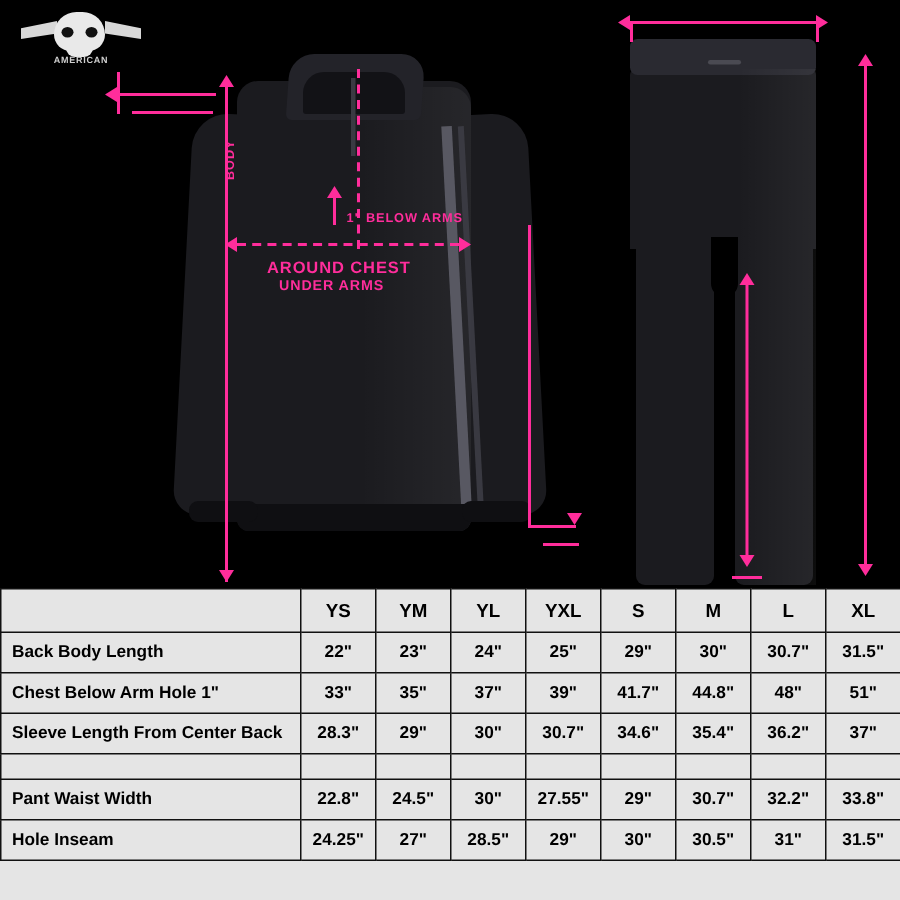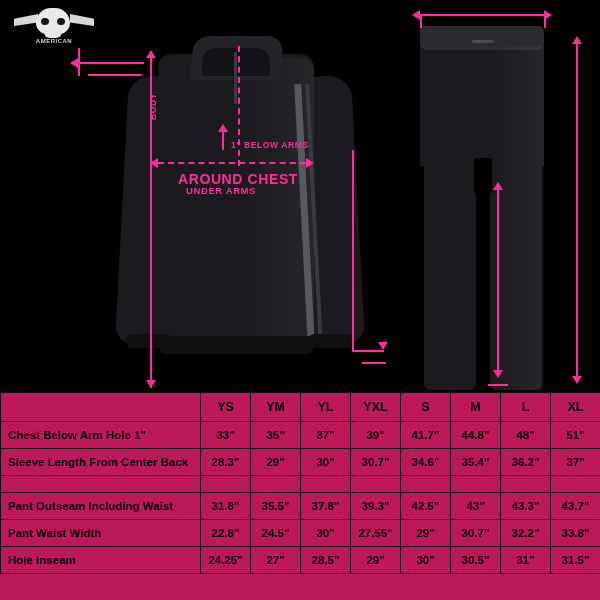--- a/index.html
+++ b/index.html
@@ -128,21 +128,21 @@
     transform:rotate(-90deg);transform-origin:left top;white-space:nowrap;
   }
   .arrow{position:absolute;width:0;height:0;}
   .ar-up{border-left:5px solid transparent;border-right:5px solid transparent;border-bottom:8px solid #ff2d9b;}
   .ar-dn{border-left:5px solid transparent;border-right:5px solid transparent;border-top:8px solid #ff2d9b;}
   .ar-lf{border-top:5px solid transparent;border-bottom:5px solid transparent;border-right:8px solid #ff2d9b;}
   .ar-rt{border-top:5px solid transparent;border-bottom:5px solid transparent;border-left:8px solid #ff2d9b;}
 
   
   #table{
-    position:absolute;left:0;top:392px;width:600px;height:208px;background:#be185d;
+    position:absolute;left:0;top:392px;width:600px;height:208px;background:#e5e5e5;
     box-sizing:border-box;
   }
   table{border-collapse:collapse;width:600px;table-layout:fixed;
         font-size:11.5px;color:#000;}
   th,td{border:1px solid #111;padding:3px 4px;text-align:center;font-weight:bold;}
   th.lbl,td.lbl{text-align:left;padding-left:7px;}
   thead th{height:22px;font-size:12.5px;}
   tbody td{height:20px;}
   col.c0{width:200px;}
   col.cx{width:50px;}
@@ -191,21 +191,21 @@
     <div class="arrow ar-dn" style="left:146px;top:380px;"></div>
     <div class="mlabel vert" style="left:148px;top:120px;">BODY</div>
 
     <div class="mg mgline-v" style="left:222px;top:132px;height:18px;"></div>
     <div class="arrow ar-up" style="left:218px;top:124px;"></div>
     <div class="mlabel" style="left:231px;top:140px;">1" BELOW ARMS</div>
 
     <div class="dash-h" style="position:absolute;left:158px;top:162px;width:148px;"></div>
     <div class="arrow ar-lf" style="left:150px;top:158px;"></div>
     <div class="arrow ar-rt" style="left:306px;top:158px;"></div>
-    <div class="mlabel" style="left:178px;top:174px;font-size:14px;">AROUND CHEST</div>
+    <div class="mlabel" style="left:178px;top:174px;font-size:11px;">AROUND CHEST</div>
     <div class="mlabel" style="left:186px;top:185px;font-size:9.5px;text-align:center;">UNDER ARMS</div>
 
     <div class="mg mgline-v" style="left:352px;top:150px;height:200px;"></div>
     <div class="mg mgline-h" style="left:352px;top:350px;width:32px;"></div>
     <div class="mg mgline-h" style="left:362px;top:362px;width:24px;"></div>
     <div class="arrow ar-dn" style="left:378px;top:342px;"></div>
 
     <div class="pants">
       <div class="p-top"></div>
       <div class="p-waist"></div>
@@ -254,20 +254,32 @@
           <th>YXL</th>
           <th>S</th>
           <th>M</th>
           <th>L</th>
           <th>XL</th>
 
         </tr>
       </thead>
       <tbody>
         <tr>
+          <td class="lbl">Back Body Length</td>
+          <td>22"</td>
+          <td>23"</td>
+          <td>24"</td>
+          <td>25"</td>
+          <td>29"</td>
+          <td>30"</td>
+          <td>30.7"</td>
+          <td>31.5"</td>
+
+        </tr>
+        <tr>
           <td class="lbl">Chest Below Arm Hole 1"</td>
           <td>33"</td>
           <td>35"</td>
           <td>37"</td>
           <td>39"</td>
           <td>41.7"</td>
           <td>44.8"</td>
           <td>48"</td>
           <td>51"</td>
 
@@ -290,32 +302,20 @@
           <td></td>
           <td></td>
           <td></td>
           <td></td>
           <td></td>
           <td></td>
           <td></td>
 
         </tr>
         <tr>
-          <td class="lbl">Pant Outseam Including Waist</td>
-          <td>31.8"</td>
-          <td>35.5"</td>
-          <td>37.8"</td>
-          <td>39.3"</td>
-          <td>42.5"</td>
-          <td>43"</td>
-          <td>43.3"</td>
-          <td>43.7"</td>
-
-        </tr>
-        <tr>
           <td class="lbl">Pant Waist Width</td>
           <td>22.8"</td>
           <td>24.5"</td>
           <td>30"</td>
           <td>27.55"</td>
           <td>29"</td>
           <td>30.7"</td>
           <td>32.2"</td>
           <td>33.8"</td>
 

